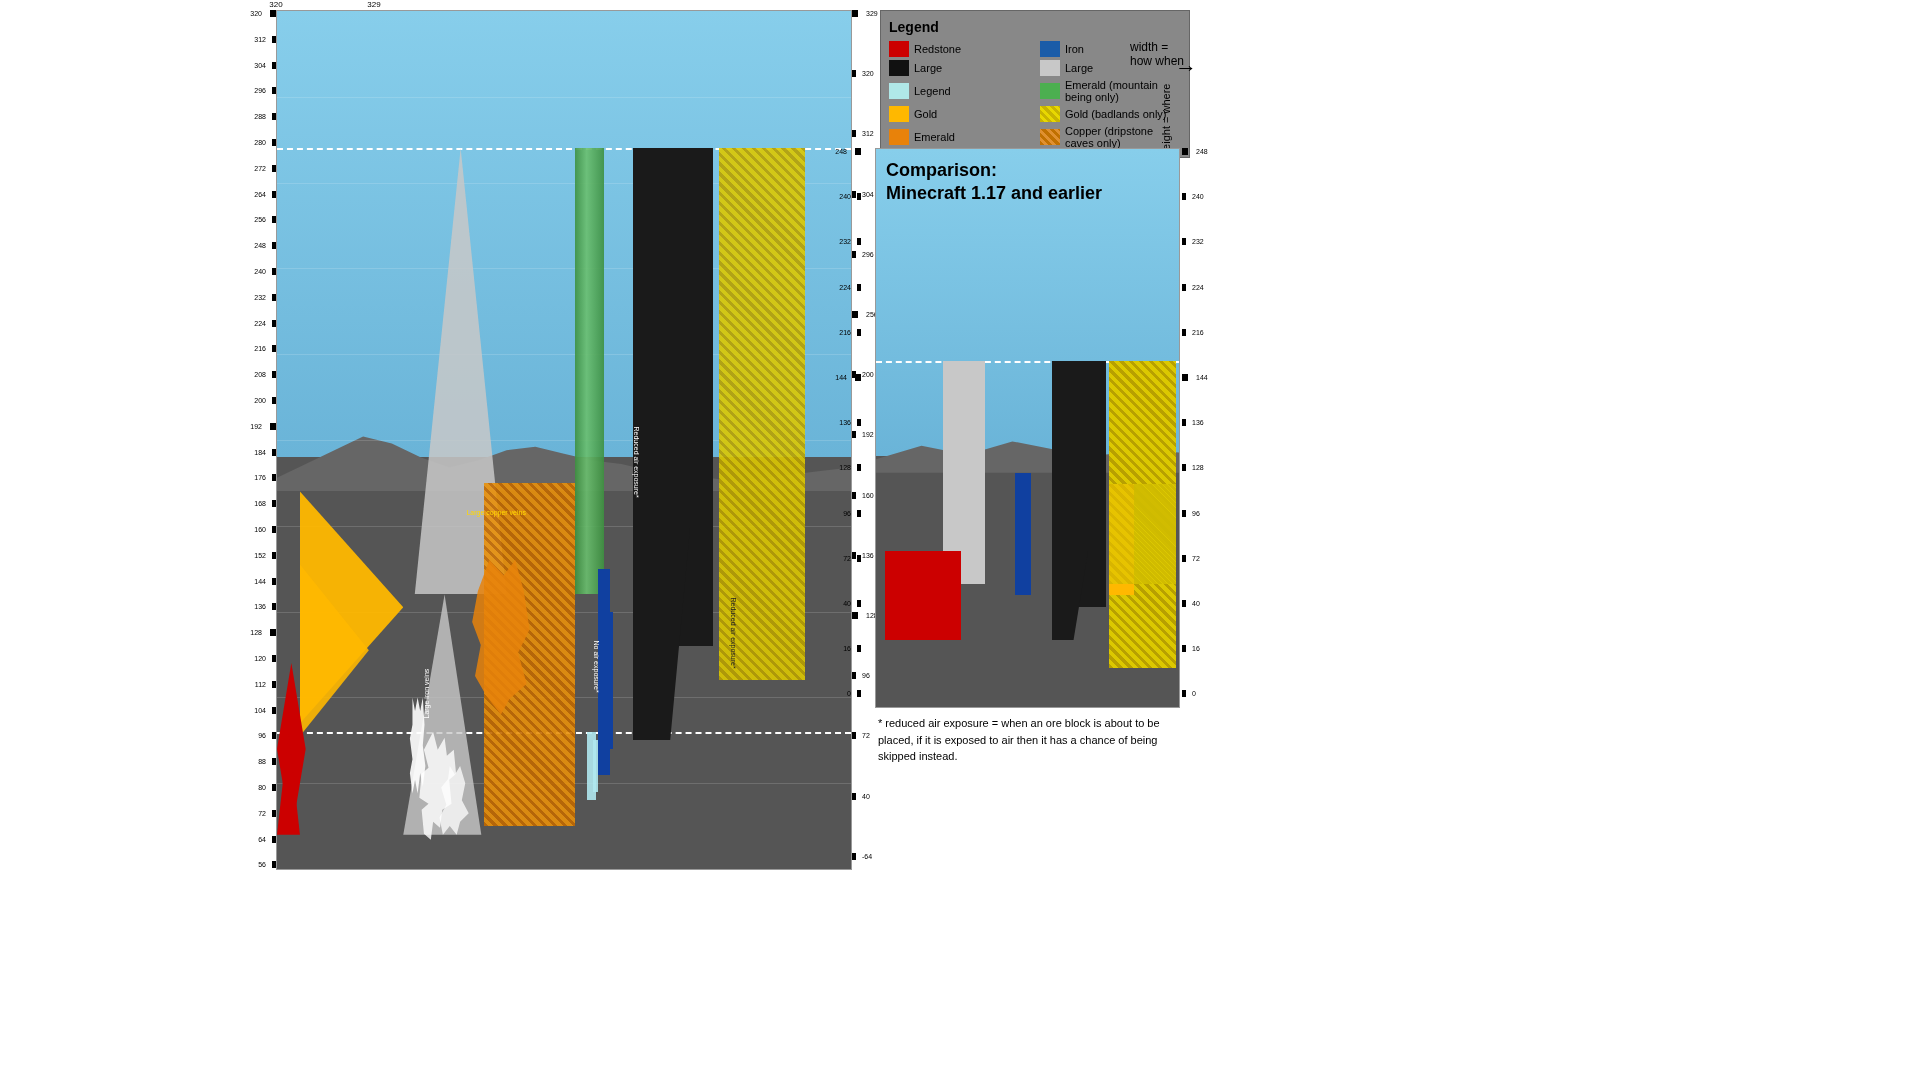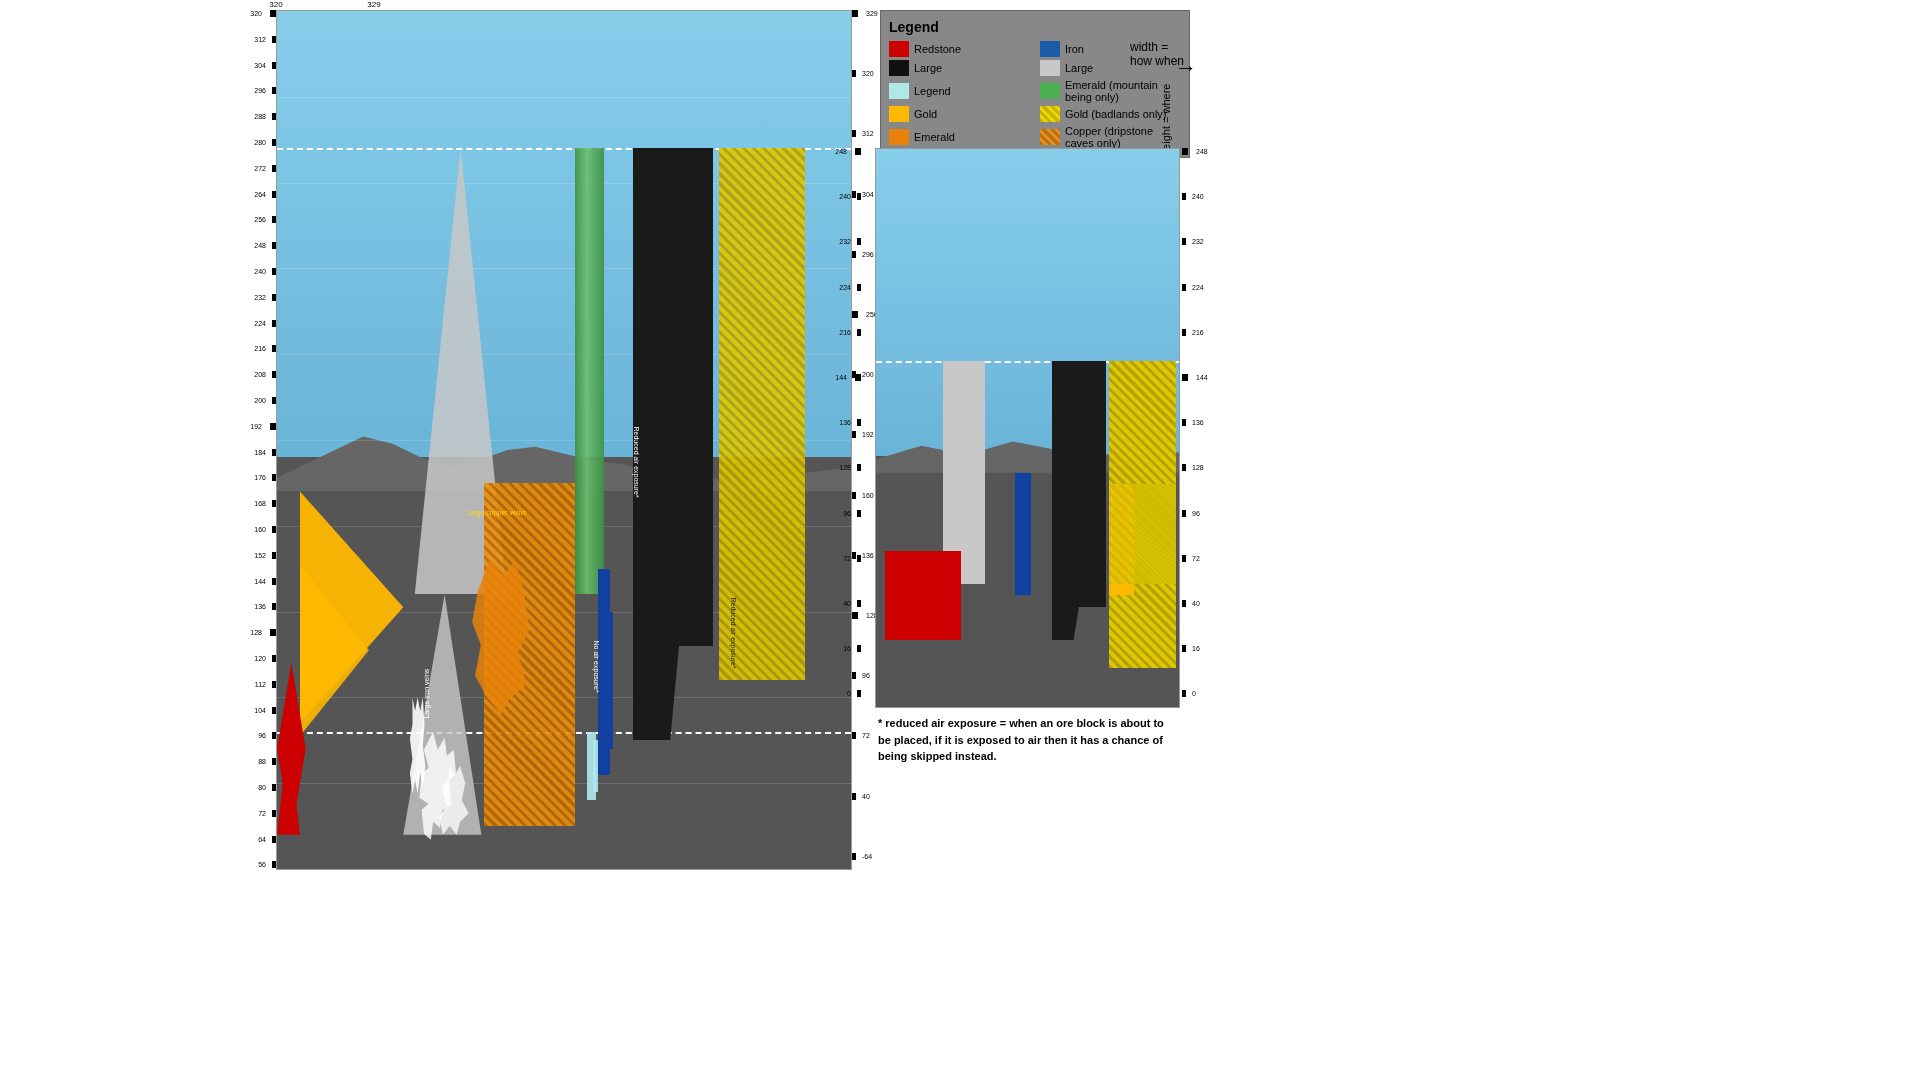--- a/index.html
+++ b/index.html
@@ -193,21 +193,20 @@
 
     
     #footnote {
       position: absolute;
       left: 878px;
       top: 715px;
       width: 300px;
       font-size: 11px;
       color: #000;
       line-height: 1.5;
-      font-weight: bold;
     }
 
     
     .top-ruler {
       position: absolute;
       left: 276px;
       top: 0px;
       height: 12px;
       width: 576px;
       font-size: 8px;
@@ -427,20 +426,24 @@
   </div>
 </div>
 
 <div id="comparison-panel">
   <div class="comp-sky"></div>
   <div class="comp-ground"></div>
   <div class="comp-terrain"></div>
 
   <div style="position:absolute;left:0;top:38%;width:100%;border-top:2px dashed white;"></div>
 
+  <div class="comp-title">
+    <span>Comparison:</span><br>
+    <span>Minecraft 1.17 and earlier</span>
+  </div>
 
   <div style="position:absolute;left:22%;top:38%;width:14%;height:40%;background:#c8c8c8;"></div>
 
   <div style="position:absolute;left:58%;top:38%;width:18%;height:44%;background:#1a1a1a;"></div>
 
   <div style="position:absolute;left:58%;top:72%;width:12%;height:16%;background:#1a1a1a;clip-path:polygon(0%0%,100%0%,60%100%,0%100%);"></div>
 
   <div style="position:absolute;left:77%;top:38%;width:22%;height:55%;background:repeating-linear-gradient(45deg,#b8a000 0px,#b8a000 3px,#dcc800 3px,#dcc800 7px);"></div>
 
   <div style="position:absolute;left:77%;top:60%;width:8%;height:20%;background:#FFB800;"></div>

